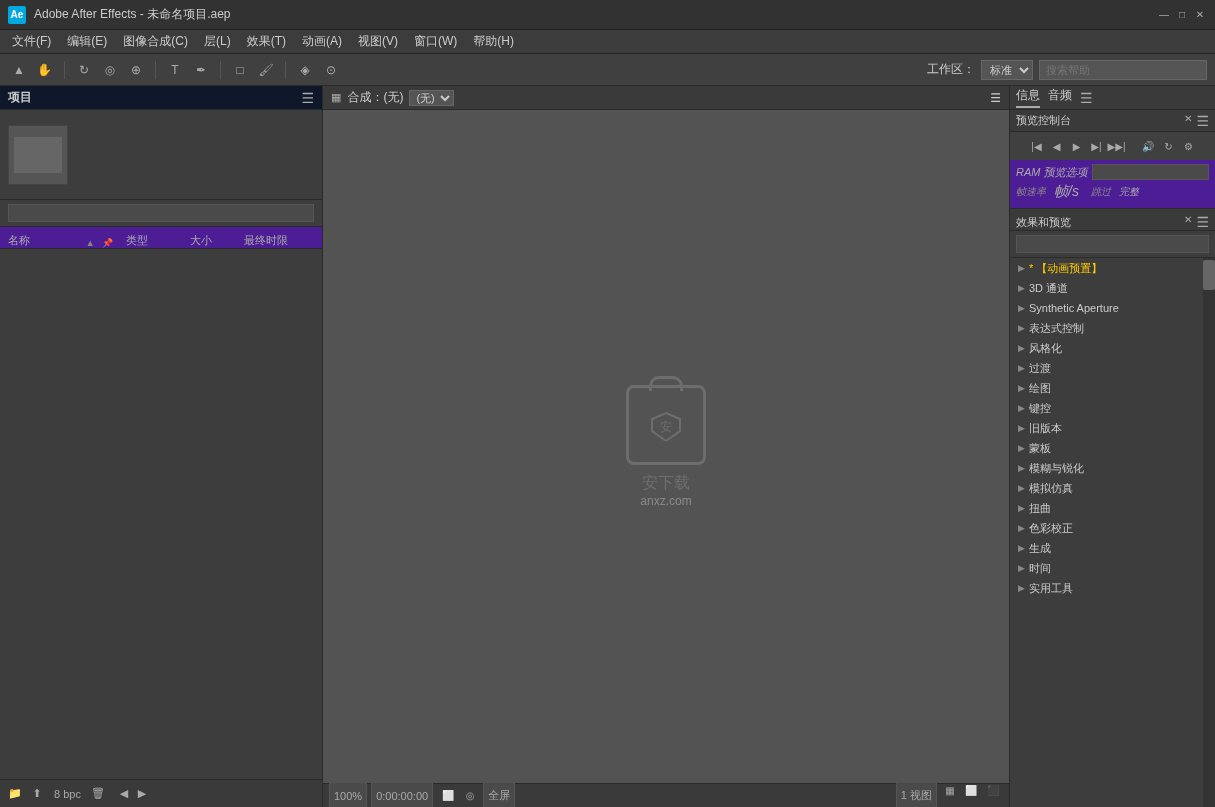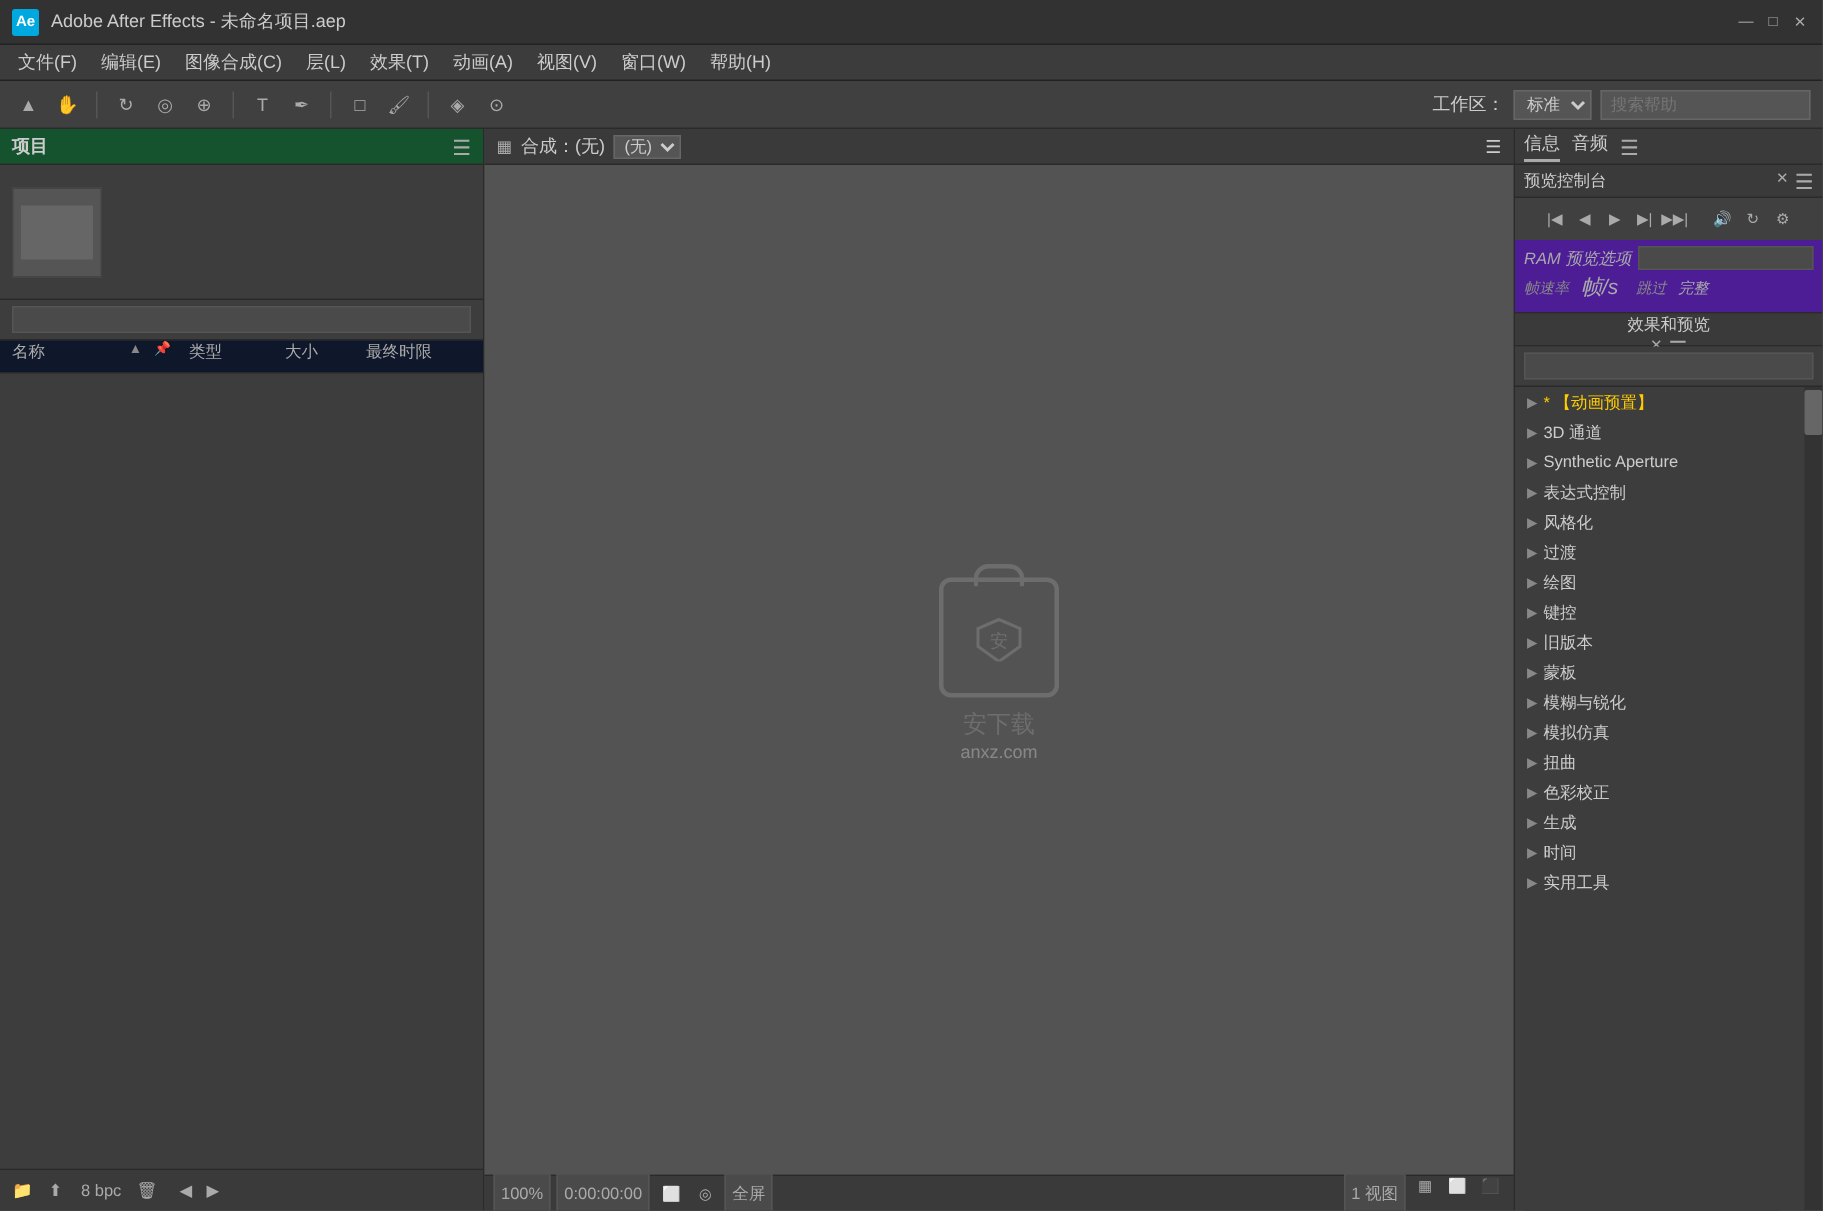--- a/index.html
+++ b/index.html
@@ -119,42 +119,42 @@
       padding: 1px 4px;
       height: 20px;
     }
     .search-box {
       background: #555;
       border: 1px solid #666;
       color: #ccc;
       font-size: 11px;
       padding: 1px 6px;
       height: 20px;
-      width: 140px;
+      width: 168px;
     }
 
     
     #main-layout {
       display: flex;
       height: calc(807px - 30px - 24px - 32px);
       
     }
 
     
     #left-panel {
       width: 323px;
       background: #3d3d3d;
       display: flex;
       flex-direction: column;
       border-right: 1px solid #2a2a2a;
       flex-shrink: 0;
     }
     .panel-header {
       height: 24px;
-      background: #14532d;
+      background: #0f172a;
       display: flex;
       align-items: center;
       padding: 0 8px;
       border-bottom: 1px solid #2a2a2a;
       justify-content: space-between;
     }
     .panel-title {
       font-size: 12px;
       color: #cccccc;
       font-weight: bold;
@@ -202,22 +202,22 @@
       color: #ccc;
       font-size: 11px;
       padding: 2px 6px;
       height: 18px;
     }
 
     
     #project-columns {
       height: 22px;
       display: flex;
-      align-items: flex-start;
-      background: #0f172a;
+      align-items: flex-end;
+      background: #4c1d95;
       border-bottom: 1px solid #2a2a2a;
       padding: 0 8px;
       gap: 4px;
     }
     .col-header {
       font-size: 11px;
       color: #aaa;
     }
     .col-name { flex: 1; }
     .col-type { width: 60px; }
@@ -456,25 +456,24 @@
     #effects-panel {
       flex: 1;
       display: flex;
       flex-direction: column;
       overflow: hidden;
     }
     #effects-header {
       height: 22px;
       background: #3a3a3a;
       display: flex;
-      align-items: center;
+      align-items: flex-end;
       padding: 0 6px;
       border-bottom: 1px solid #2a2a2a;
       justify-content: space-between;
-      flex-direction: column;
     }
     .effects-title {
       font-size: 11px;
       color: #ccc;
     }
     #effects-search {
       padding: 4px 6px;
       background: #3d3d3d;
       border-bottom: 1px solid #2a2a2a;
     }

